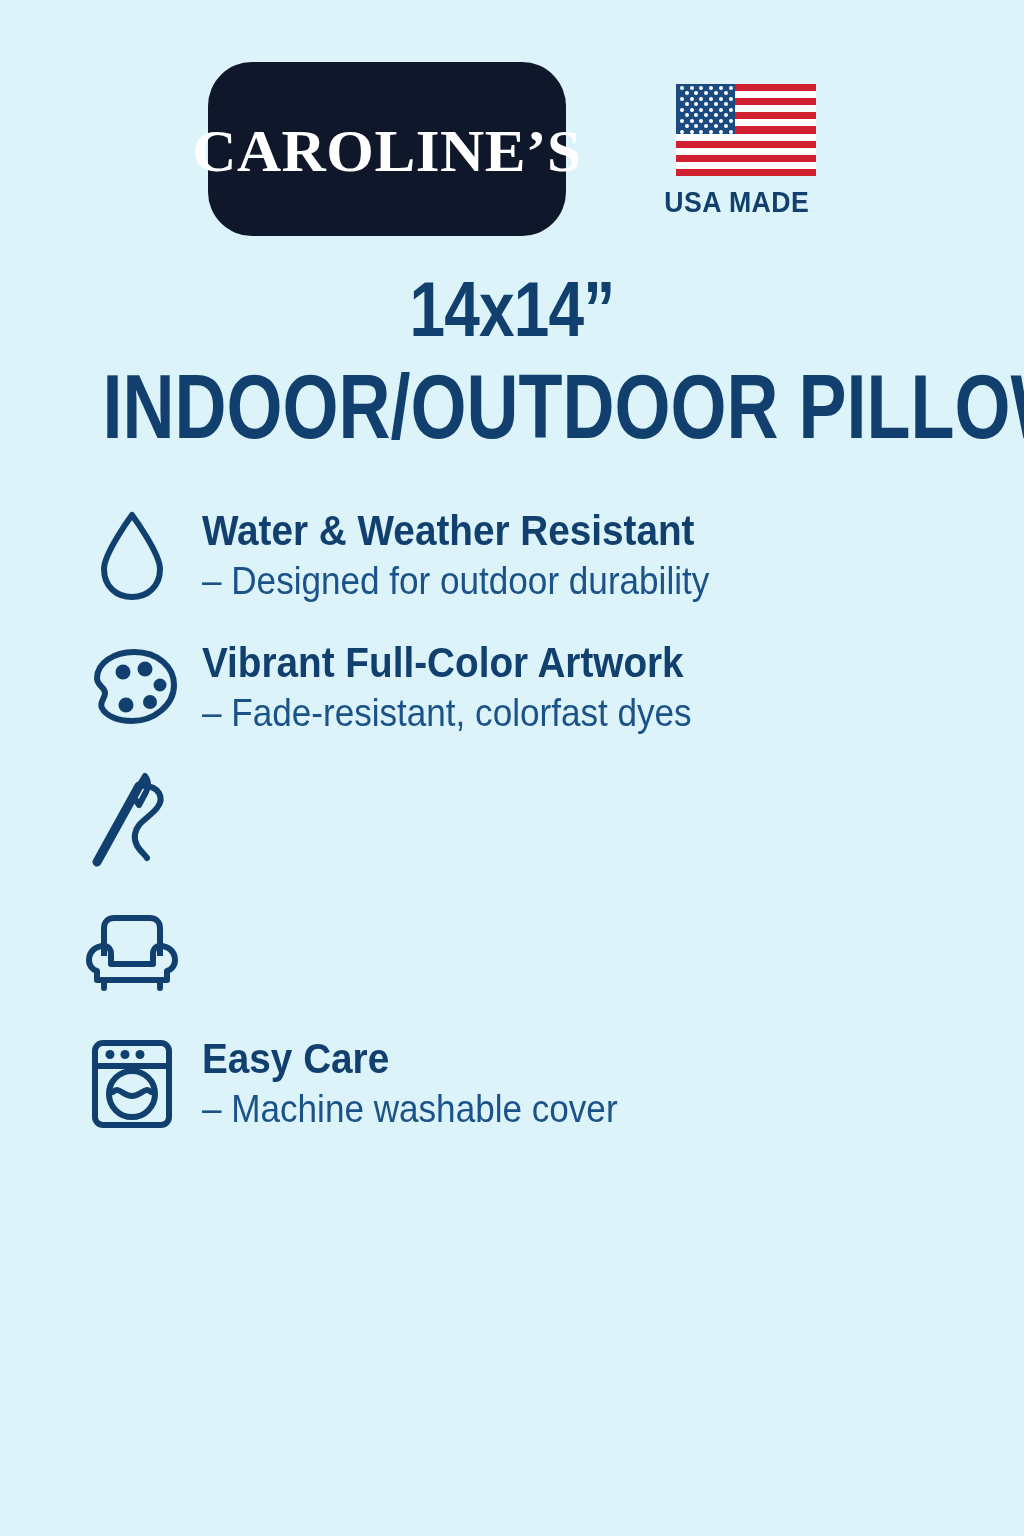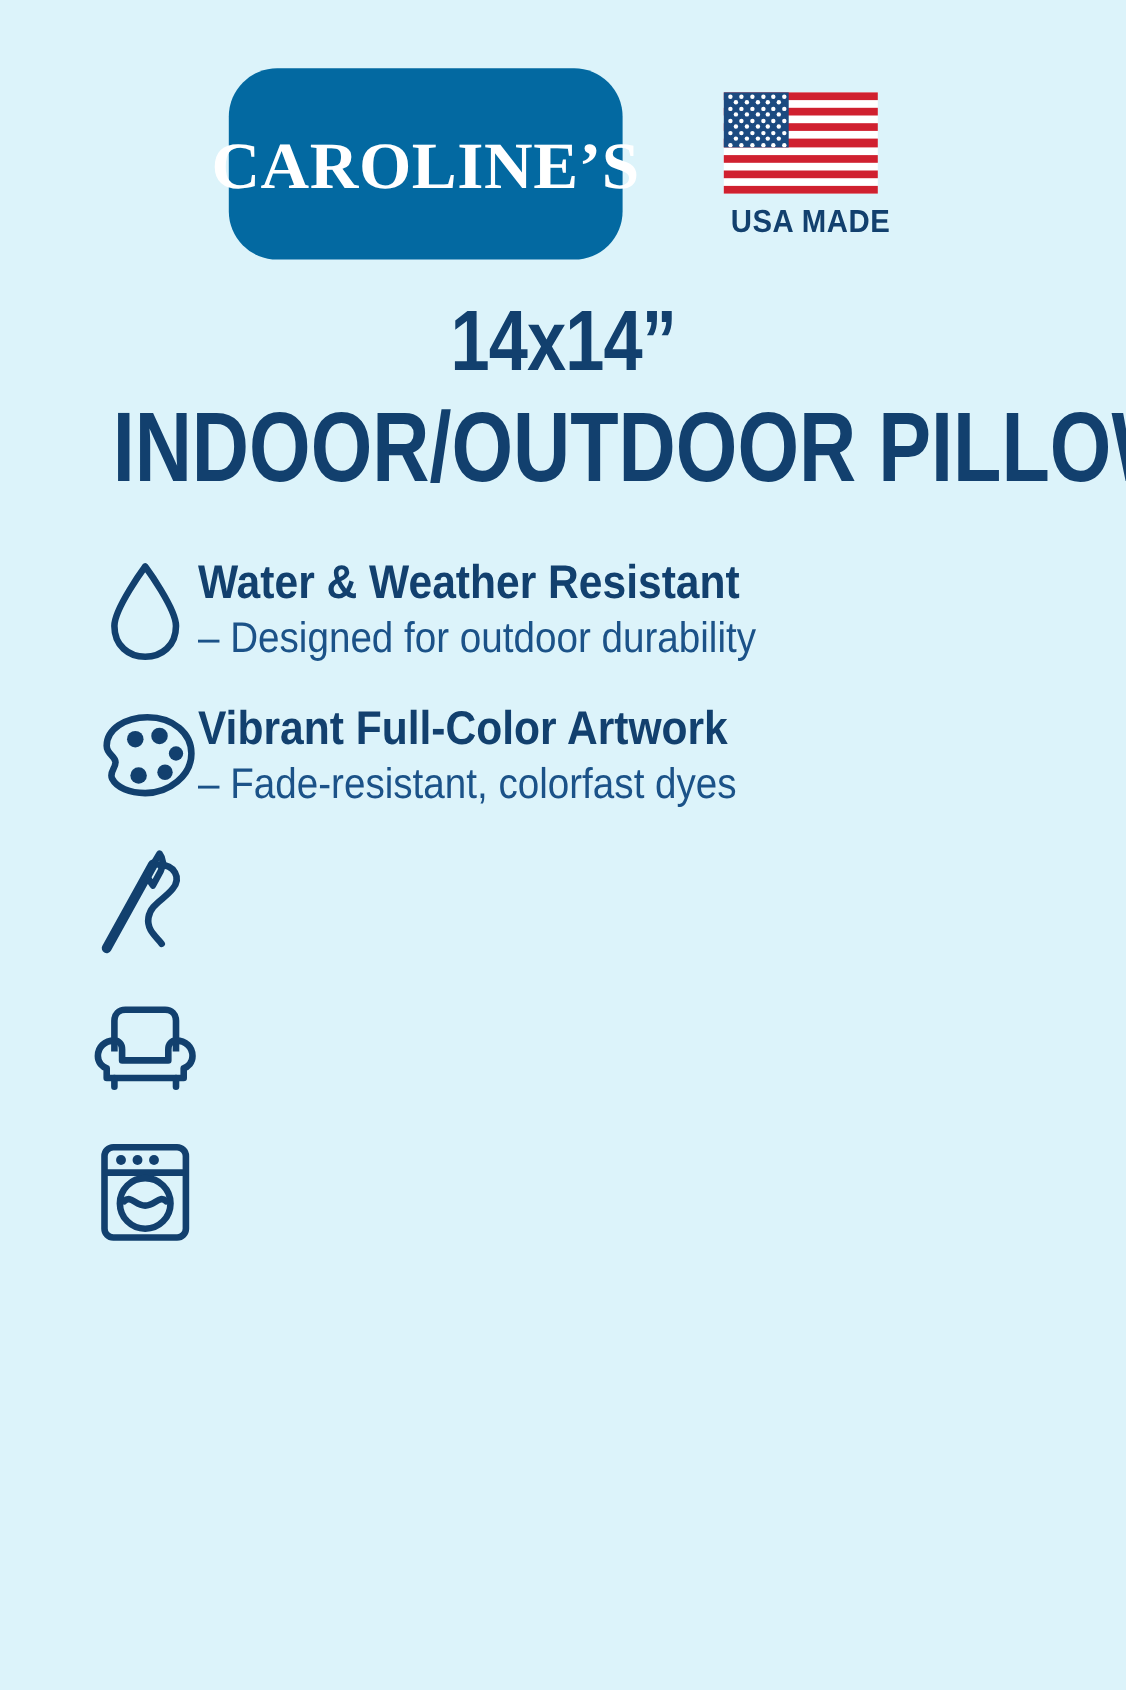--- a/index.html
+++ b/index.html
@@ -21,21 +21,21 @@
     display: flex;
     align-items: flex-start;
     justify-content: center;
     gap: 92px;
     padding-top: 62px;
   }
 
   .logo-badge {
     width: 358px;
     height: 174px;
-    background: #0369a1;
+    background: #0f172a;
     border-radius: 44px;
     display: flex;
     flex-direction: column;
     align-items: center;
     justify-content: center;
     box-sizing: border-box;
     padding-top: 4px;
   }
   .logo-line1 {
     font-family: "Liberation Serif", serif;
@@ -52,21 +52,21 @@
     color: #ffffff;
     font-size: 50px;
     line-height: 1.05;
     letter-spacing: 2px;
     margin-top: 4px;
   }
 
   .usa-block {
     display: flex;
     flex-direction: column;
-    align-items: flex-start;
+    align-items: flex-end;
     margin-top: 22px;
   }
   .flag {
     width: 140px;
     height: 92px;
     position: relative;
     background: #ffffff;
   }
   .flag .stripe {
     position: absolute;
@@ -128,20 +128,21 @@
   .features {
     margin-top: 52px;
     padding-left: 84px;
     display: flex;
     flex-direction: column;
     gap: 28px;
   }
   .feature {
     display: flex;
     align-items: flex-start;
+    gap: 22px;
   }
   .feature-icon {
     width: 96px;
     min-width: 96px;
     height: 104px;
     display: flex;
     align-items: center;
     justify-content: center;
   }
   .feature-icon svg {
@@ -307,16 +308,20 @@
       <svg width="84" height="92" viewBox="0 0 84 92">
         <rect x="5" y="5" width="74" height="82" rx="8" fill="none" stroke="#12406e" stroke-width="6"></rect>
         <path d="M5 28 L79 28" stroke="#12406e" stroke-width="6"></path>
         <circle cx="20" cy="16.5" r="4.5" fill="#12406e"></circle>
         <circle cx="35" cy="16.5" r="4.5" fill="#12406e"></circle>
         <circle cx="50" cy="16.5" r="4.5" fill="#12406e"></circle>
         <circle cx="42" cy="56" r="23" fill="none" stroke="#12406e" stroke-width="6"></circle>
         <path d="M23 54 C29 48 33 58 42 58 C51 58 55 48 61 54" fill="none" stroke="#12406e" stroke-width="6" stroke-linecap="round"></path>
       </svg>
     </div>
+    <div class="feature-text">
+      <div class="feature-title">Easy Care</div>
+      <div class="feature-sub">– Machine washable cover</div>
+    </div>
   </div>
 
 
 </div>
 
 </body></html>

